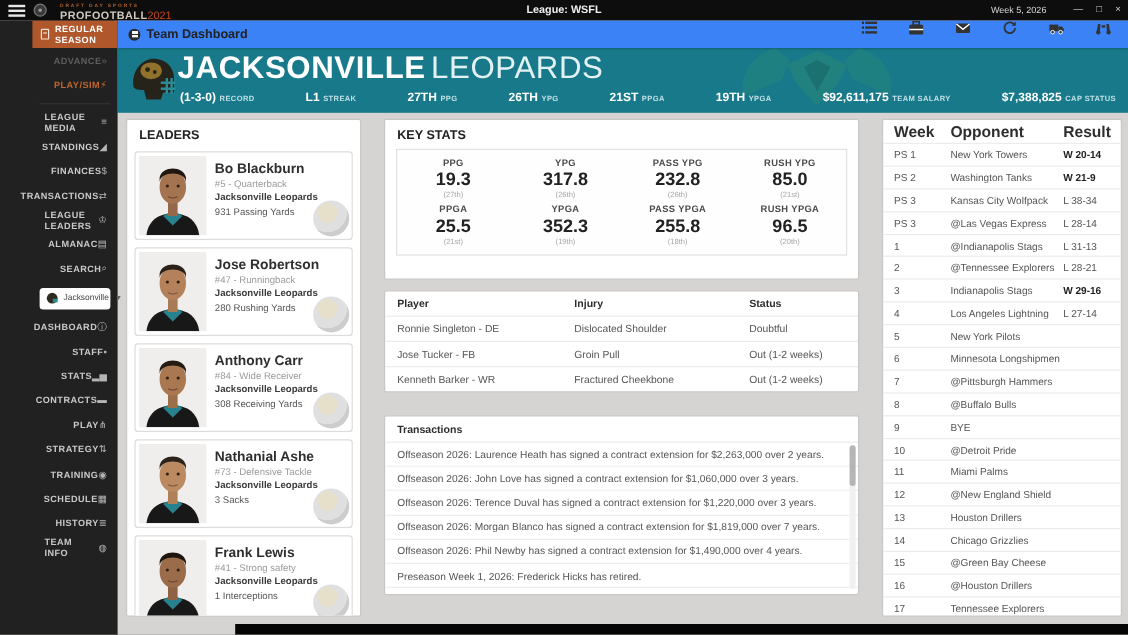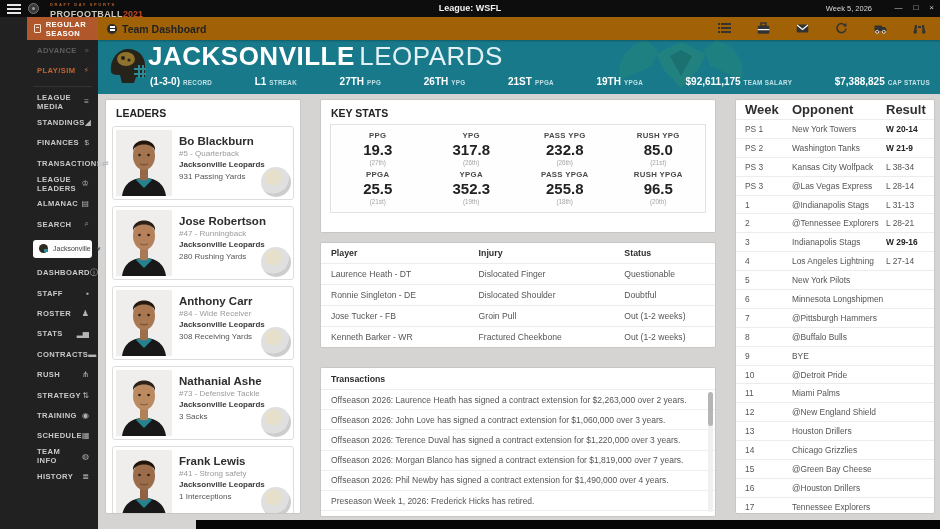--- a/index.html
+++ b/index.html
@@ -11,52 +11,52 @@
   .titlebar { position:absolute; left:0; top:0; width:940px; height:17px; background:#0d0d0d; z-index:30; }
   .hamburger { position:absolute; left:7px; top:4px; width:14px; height:10px; cursor:pointer; }
   .hamburger i { display:block; height:2px; background:#e8e8e8; margin-bottom:2px; }
   .logo-circle { position:absolute; left:28px; top:3px; width:11px; height:11px; border-radius:50%;
     background:#3a3a3a; border:1px solid #777; }
   .logo-circle::after { content:""; position:absolute; left:3px; top:3px; width:3px; height:3px;
     border-radius:50%; background:#999; }
   .logo-block { position:absolute; left:50px; top:1px; line-height:7px; white-space:nowrap; }
   .logo-top { font-size:4px; letter-spacing:1.6px; color:#b4652f; font-weight:bold; }
   .logo-main { font-size:9px; font-weight:bold; color:#cfc8bd; letter-spacing:.4px;margin-top:16px; }
-  .logo-year { font-size:9px; font-weight:bold; color:#c2471f; }
+  .logo-year { font-size:9px; font-weight:normal; color:#c2471f; }
   .tb-league { position:absolute; left:0; right:0; top:3px; text-align:center; font-size:9px;
     font-weight:bold; color:#f0f0f0; }
   .tb-week { position:absolute; right:68px; top:4px; font-size:7.5px; color:#d8d8d8; }
   .win-controls { position:absolute; right:6px; top:2px; display:flex; gap:11px; }
   .win-controls span { font-size:8px; color:#cfcfcf; cursor:pointer; line-height:12px; }
 
   
   .sidebar { position:absolute; left:0; top:17px; width:98px; bottom:0; background:#212121; z-index:20;padding-left:27px; }
   .season-hdr { height:23px; background:#b0572b; display:flex; align-items:center; gap:5px;
     padding-left:7px; cursor:pointer; }
   .cal-icon { width:9px; height:9px; border:1.4px solid #f7e3d2; border-radius:1px; position:relative; }
   .cal-icon::before { content:""; position:absolute; left:1px; right:1px; top:2px; height:1px; background:#f7e3d2; }
   .season-hdr b { font-size:7.6px; color:#ffffff; letter-spacing:.4px; }
-  .mi { height:20.4px; display:flex; align-items:center; justify-content:space-between;
+  .mi { height:20.4px; display:flex; align-items:center; justify-content:flex-end;
     padding:0 9px 0 10px; cursor:pointer; }
   .mi .lbl { font-size:7.6px; font-weight:bold; letter-spacing:.4px; color:#c9c9c9; }
   .mi .ico { font-size:8px; color:#b5b5b5; }
   .mi.dim .lbl, .mi.dim .ico { color:#5e5e5e; }
   .mi.accent .lbl, .mi.accent .ico { color:#c2672f; }
   .sb-divider { height:1px; background:#333; margin:5px 6px; }
   .team-dd { margin:5px 6px; height:18px; background:#fdfdfd; border-radius:3px; display:flex;
     align-items:center; gap:5px; padding:0 6px; cursor:pointer; }
   .mini-helmet { width:9px; height:9px; border-radius:50%; background:#2e2a20; position:relative; flex:0 0 auto; }
   .mini-helmet::after { content:""; position:absolute; right:0; bottom:1px; width:4px; height:3px; background:#2a8c96; }
   .team-dd .lbl { font-size:7px; color:#444; flex:1; text-align:center; }
   .team-dd .car { font-size:6px; color:#666; }
 
   
   .main { position:absolute; left:98px; top:17px; right:0; bottom:0; background:#d6d4d2; }
-  .toolbar { position:absolute; left:0; top:0; right:0; height:23px; background:#a16207;
-    box-shadow:0 1px 2px rgba(0,0,0,.25); display:flex; align-items:center; z-index:10; }
+  .toolbar { position:absolute; left:0; top:0; right:0; height:23px; background:#3b82f6;
+    box-shadow:0 1px 2px rgba(0,0,0,.25); display:flex; z-index:10; }
   .tb-title { display:flex; align-items:center; gap:5px; padding-left:9px; }
   .dash-ico { width:10px; height:10px; border-radius:50%; background:#2b2b2b; position:relative; }
   .dash-ico::after { content:""; position:absolute; left:2.5px; top:2.5px; width:5px; height:5px;
     background:linear-gradient(#fff 45%,#2b2b2b 45%,#2b2b2b 55%,#fff 55%),#fff; }
   .tb-title b { font-size:10.5px; color:#222; }
   .tool-icons { margin-left:auto; display:flex; gap:26px; padding-right:14px; }
   .tool-icons .tico { width:13px; height:13px; cursor:pointer; }
   .tool-icons svg { width:13px; height:13px; display:block; }
 
   
@@ -212,54 +212,50 @@
 
     <div class="mi">
       <span class="lbl">DASHBOARD</span>
       <span class="ico">ⓘ</span>
     </div>
     <div class="mi">
       <span class="lbl">STAFF</span>
       <span class="ico">▪</span>
     </div>
     <div class="mi">
-      <span class="lbl">ROSTER</span>
-      <span class="ico">♟</span>
-    </div>
-    <div class="mi">
       <span class="lbl">STATS</span>
       <span class="ico">▂▅</span>
     </div>
     <div class="mi">
       <span class="lbl">CONTRACTS</span>
       <span class="ico">▬</span>
     </div>
     <div class="mi">
-      <span class="lbl">RUSH</span>
+      <span class="lbl">PLAY</span>
       <span class="ico">⋔</span>
     </div>
     <div class="mi">
       <span class="lbl">STRATEGY</span>
       <span class="ico">⇅</span>
     </div>
     <div class="mi">
       <span class="lbl">TRAINING</span>
       <span class="ico">◉</span>
     </div>
     <div class="mi">
       <span class="lbl">SCHEDULE</span>
       <span class="ico">▦</span>
     </div>
     <div class="mi">
+      <span class="lbl">HISTORY</span>
+      <span class="ico">≣</span>
+    </div>
+    <div class="mi">
       <span class="lbl">TEAM INFO</span>
       <span class="ico">◍</span>
-    </div>
-    <div class="mi">
-      <span class="lbl">HISTORY</span>
-      <span class="ico">≣</span>
     </div>
   </div>
 
   <div class="main">
 
     <div class="toolbar">
       <div class="tb-title">
         <span class="dash-ico"></span>
         <b>Team Dashboard</b>
       </div>
@@ -514,25 +510,20 @@
         </div>
 
         <div class="panel injuries">
           <div class="itable">
             <div class="irow hrow">
               <span class="c1">Player</span>
               <span class="c2">Injury</span>
               <span class="c3">Status</span>
             </div>
             <div class="irow">
-              <span class="c1">Laurence Heath - DT</span>
-              <span class="c2">Dislocated Finger</span>
-              <span class="c3">Questionable</span>
-            </div>
-            <div class="irow">
               <span class="c1">Ronnie Singleton - DE</span>
               <span class="c2">Dislocated Shoulder</span>
               <span class="c3">Doubtful</span>
             </div>
             <div class="irow">
               <span class="c1">Jose Tucker - FB</span>
               <span class="c2">Groin Pull</span>
               <span class="c3">Out (1-2 weeks)</span>
             </div>
             <div class="irow">

